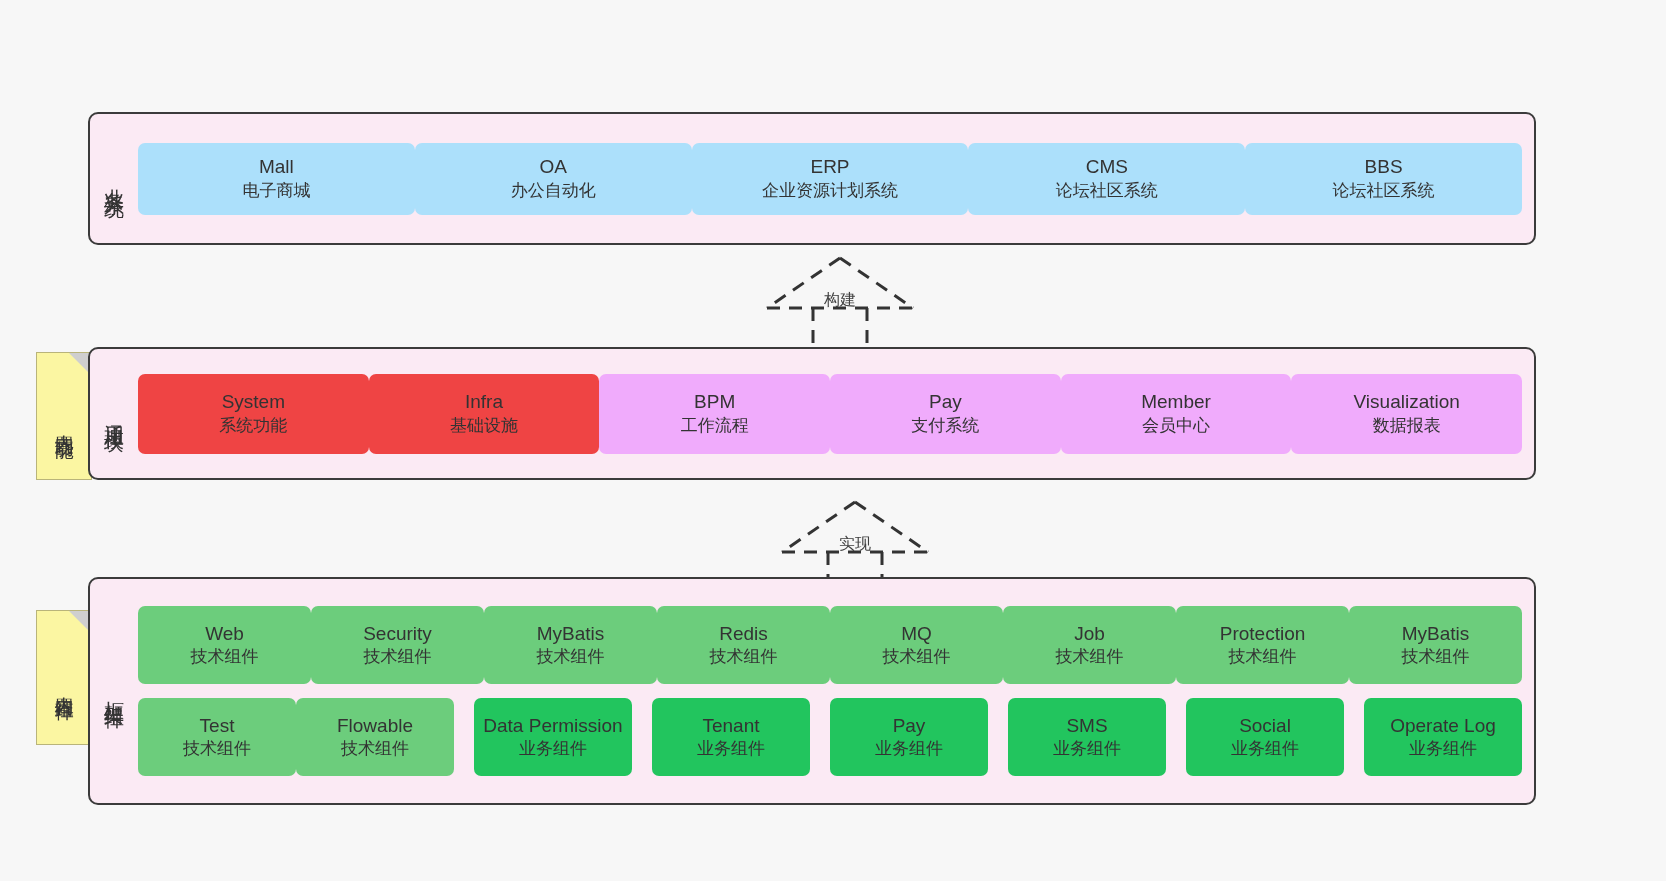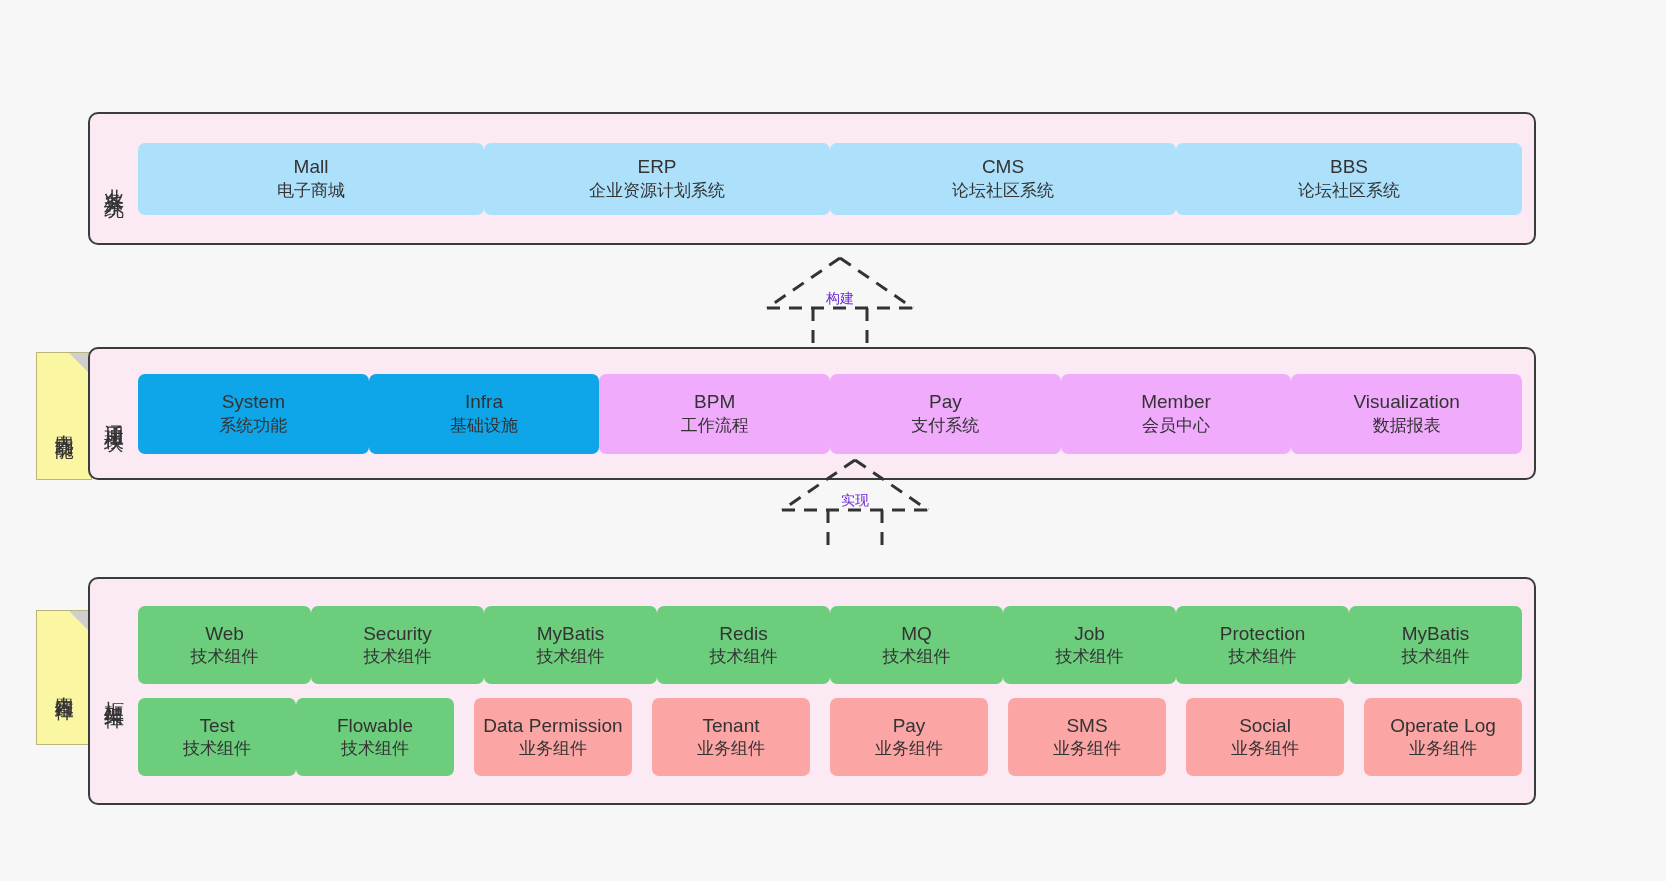--- a/index.html
+++ b/index.html
@@ -107,24 +107,24 @@
   .card .en {
     font-size: 19px;
     color: #333;
   }
   .card .cn {
     font-size: 17px;
     color: #333;
   }
 
   .c-blue   { background: #ace0fb; }
-  .c-red    { background: #0ea5e9; }
+  .c-red    { background: #ef4444; }
   .c-pink   { background: #f0abfc; }
   .c-green  { background: #6ccd7c; }
-  .c-lgreen { background: #fca5a5; margin-left: 20px; }
+  .c-lgreen { background: #22c55e; margin-left: 20px; }
 
   
   #layer-business { left: 88px; top: 112px; width: 1448px; height: 133px; }
   #layer-business .card { height: 72px; }
 
   #layer-modules { left: 88px; top: 347px; width: 1448px; height: 133px; }
   #layer-modules .card { height: 80px; }
 
   #layer-framework { left: 88px; top: 577px; width: 1448px; height: 228px; }
   #layer-framework .card { height: 78px; }
@@ -137,43 +137,47 @@
     position: absolute;
     width: 170px;
     height: 100px;
   }
   .arrow svg { display: block; overflow: visible; }
   .arrow-label {
     position: absolute;
     left: 50%;
     transform: translateX(-50%);
     top: 38px;
-    font-size: 14px;
-    color: #6d28d9;
+    font-size: 16px;
+    color: #404040;
     background: transparent;
     padding: 0 2px;
     white-space: nowrap;
   }
   #arrow-build { left: 755px; top: 252px; }
-  #arrow-impl  { left: 770px; top: 454px; }
+  #arrow-impl  { left: 770px; top: 496px; }
 </style>
 </head>
 <body>
 
 <div class="canvas">
 
   <div class="layer" id="layer-business">
     <div class="layer-title">
       <span>业务系统</span>
     </div>
     <div class="layer-body">
       <div class="row">
         <div class="card c-blue">
           <div class="en">Mall</div>
           <div class="cn">电子商城</div>
+        </div>
+        <div class="card c-blue">
+          <div class="en">OA</div>
+          <div class="cn">办公自动化</div>
         </div>
         <div class="card c-blue">
           <div class="en">ERP</div>
           <div class="cn">企业资源计划系统</div>
         </div>
         <div class="card c-blue">
           <div class="en">CMS</div>
           <div class="cn">论坛社区系统</div>
         </div>
         <div class="card c-blue">

